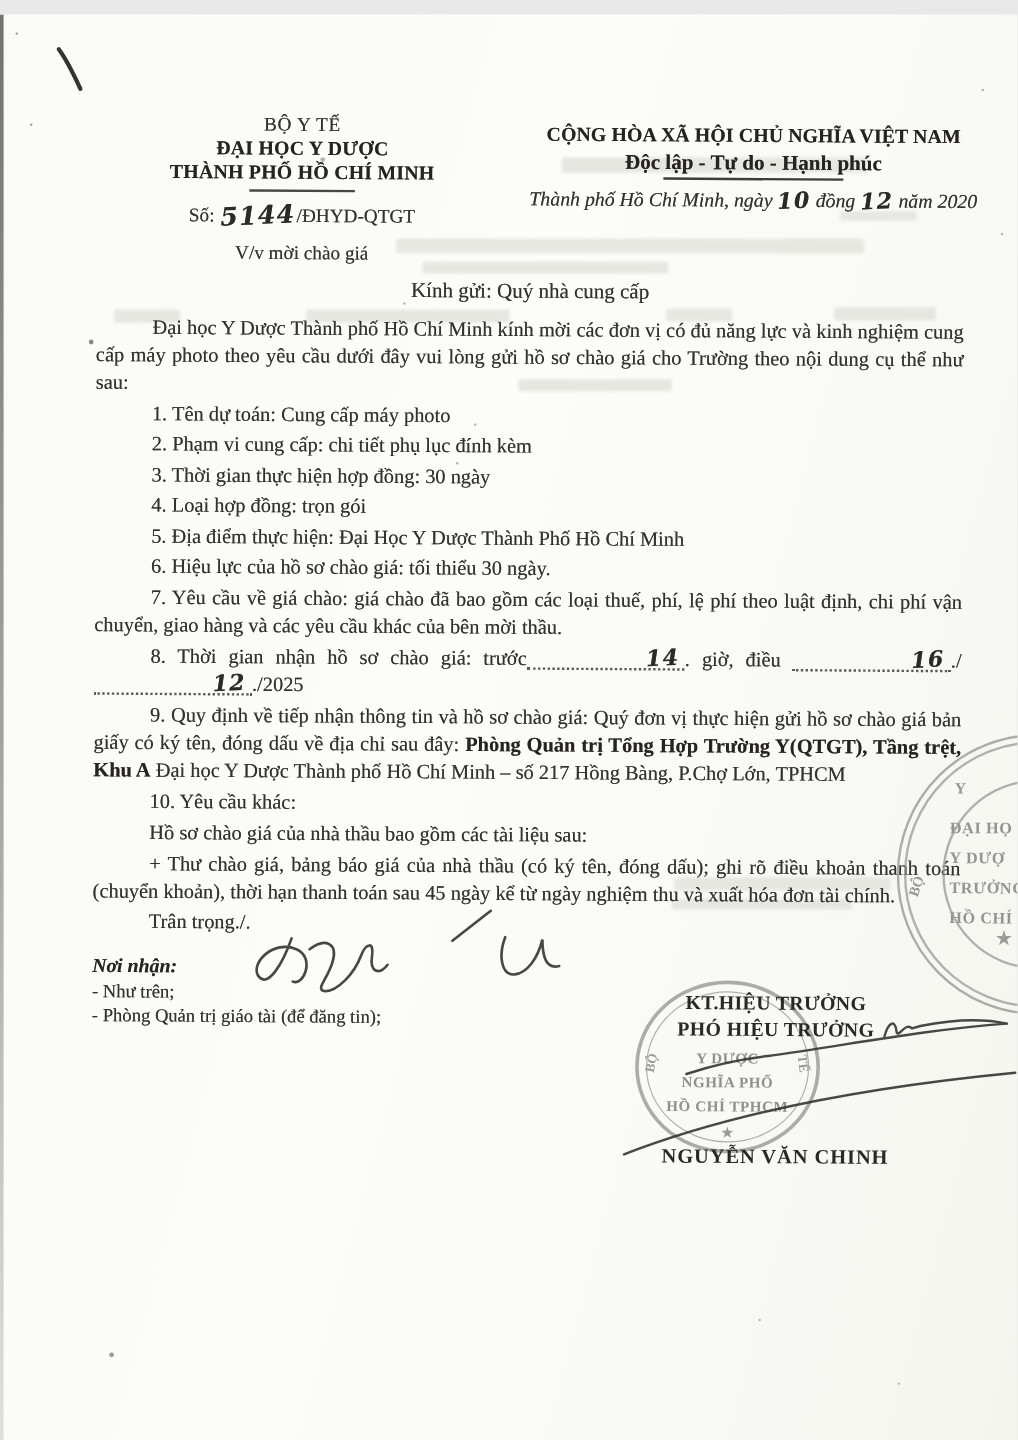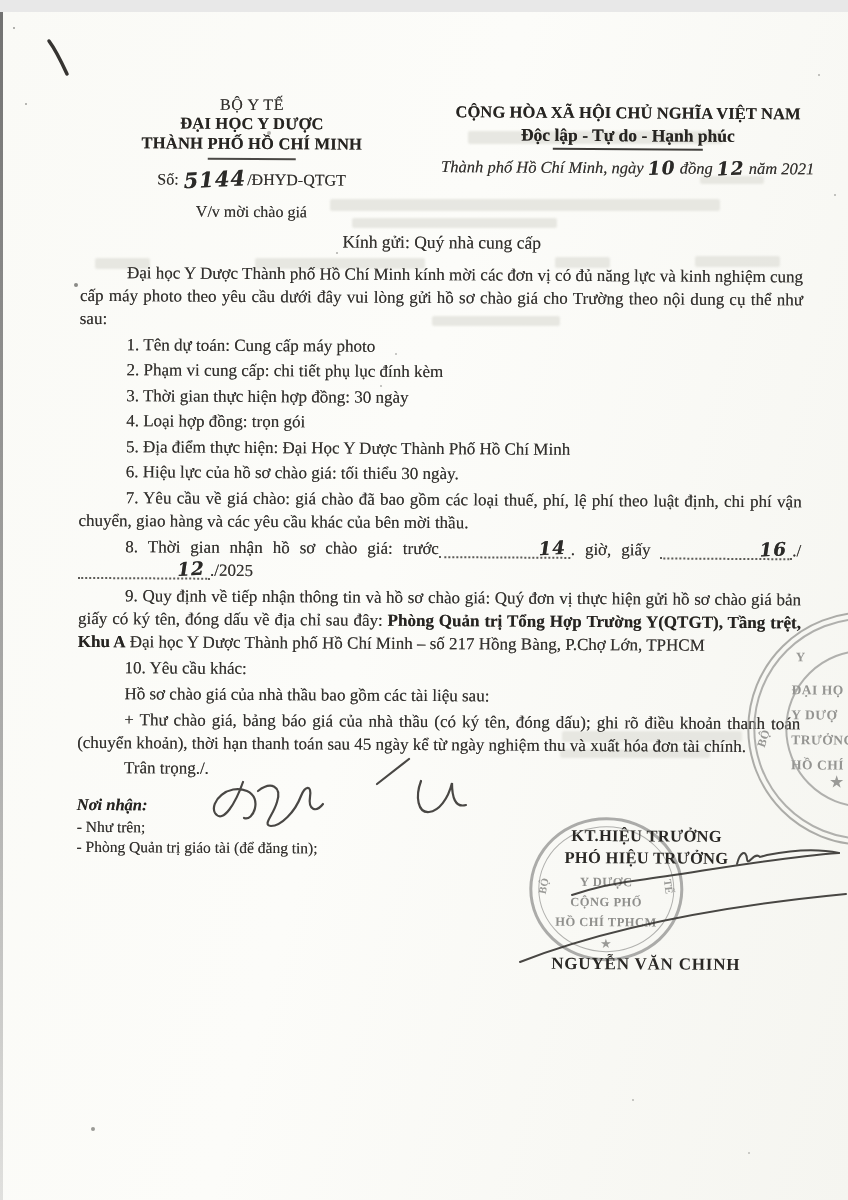--- a/index.html
+++ b/index.html
@@ -117,53 +117,53 @@
       <div class="org">THÀNH PHỐ HỒ CHÍ MINH</div>
       <div class="hr-short"></div>
       <div class="doc-no"><span>Số:</span> <span class="hand hand-big">5144</span><span>/ĐHYD-QTGT</span></div>
       <div class="subject">V/v mời chào giá</div>
     </div>
 
     <div class="header-right txt">
       <div class="nat1">CỘNG HÒA XÃ HỘI CHỦ NGHĨA VIỆT NAM</div>
       <div class="nat2">Độc lập - Tự do - Hạnh phúc</div>
       <div class="hr-motto"></div>
-      <div class="dateline"><span>Thành phố Hồ Chí Minh, ngày</span> <span class="hand hand-sm">10</span> <span>đồng</span> <span class="hand hand-sm">12</span> <span>năm 2021</span></div>
+      <div class="dateline"><span>Thành phố Hồ Chí Minh, ngày</span> <span class="hand hand-sm">10</span> <span>đồng</span> <span class="hand hand-sm">12</span> <span>năm 2020</span></div>
     </div>
 
     <div class="body txt">
       <div class="salutation">Kính gửi: Quý nhà cung cấp</div>
       <p class="para">Đại học Y Dược Thành phố Hồ Chí Minh kính mời các đơn vị có đủ năng lực và kinh nghiệm cung cấp máy photo theo yêu cầu dưới đây vui lòng gửi hồ sơ chào giá cho Trường theo nội dung cụ thể như sau:</p>
       <div class="item">1. Tên dự toán: Cung cấp máy photo</div>
       <div class="item">2. Phạm vi cung cấp: chi tiết phụ lục đính kèm</div>
       <div class="item">3. Thời gian thực hiện hợp đồng: 30 ngày</div>
       <div class="item">4. Loại hợp đồng: trọn gói</div>
       <div class="item">5. Địa điểm thực hiện: Đại Học Y Dược Thành Phố Hồ Chí Minh</div>
       <div class="item">6. Hiệu lực của hồ sơ chào giá: tối thiểu 30 ngày.</div>
       <p class="para para-sp">7. Yêu cầu về giá chào: giá chào đã bao gồm các loại thuế, phí, lệ phí theo luật định, chi phí vận chuyển, giao hàng và các yêu cầu khác của bên mời thầu.</p>
-      <p class="para para-sp"><span>8. Thời gian nhận hồ sơ chào giá: trước</span><span class="fill"><span class="hand hand-sm">14</span></span><span>. giờ, giấy</span> <span class="fill"><span class="hand hand-sm">16</span></span><span>./</span><span class="fill"><span class="hand hand-sm">12</span></span><span>./2025</span></p>
+      <p class="para para-sp"><span>8. Thời gian nhận hồ sơ chào giá: trước</span><span class="fill"><span class="hand hand-sm">14</span></span><span>. giờ, điều</span> <span class="fill"><span class="hand hand-sm">16</span></span><span>./</span><span class="fill"><span class="hand hand-sm">12</span></span><span>./2025</span></p>
       <p class="para para-sp"><span>9. Quy định về tiếp nhận thông tin và hồ sơ chào giá: Quý đơn vị thực hiện gửi hồ sơ chào giá bản giấy có ký tên, đóng dấu về địa chỉ sau đây: </span><b>Phòng Quản trị Tổng Hợp Trường Y(QTGT), Tầng trệt, Khu A</b><span> Đại học Y Dược Thành phố Hồ Chí Minh – số 217 Hồng Bàng, P.Chợ Lớn, TPHCM</span></p>
       <p class="para para-sp">10. Yêu cầu khác:</p>
       <p class="para para-sp">Hồ sơ chào giá của nhà thầu bao gồm các tài liệu sau:</p>
       <p class="para para-sp">+ Thư chào giá, bảng báo giá của nhà thầu (có ký tên, đóng dấu); ghi rõ điều khoản thanh toán (chuyển khoản), thời hạn thanh toán sau 45 ngày kể từ ngày nghiệm thu và xuất hóa đơn tài chính.</p>
       <div class="closing">Trân trọng./.</div>
     </div>
 
     <div class="recipients txt">
       <div class="recip-label">Nơi nhận:</div>
       <div>- Như trên;</div>
       <div>- Phòng Quản trị giáo tài (để đăng tin);</div>
     </div>
 
     <div class="seal-main">
       <span class="rim rim-l">BỘ</span>
       <span class="rim rim-r">TẾ</span>
       <div class="seal-lines">
         <div>Y DƯỢC</div>
-        <div>CỘNG PHỐ</div>
+        <div>NGHĨA PHỐ</div>
         <div>HỒ CHÍ TPHCM</div>
       </div>
       <div class="seal-star">★</div>
     </div>
 
     <div class="sign-titles">
       <div>KT.HIỆU TRƯỞNG</div>
       <div>PHÓ HIỆU TRƯỞNG</div>
     </div>
     <div class="sign-name">NGUYỄN VĂN CHINH</div>

